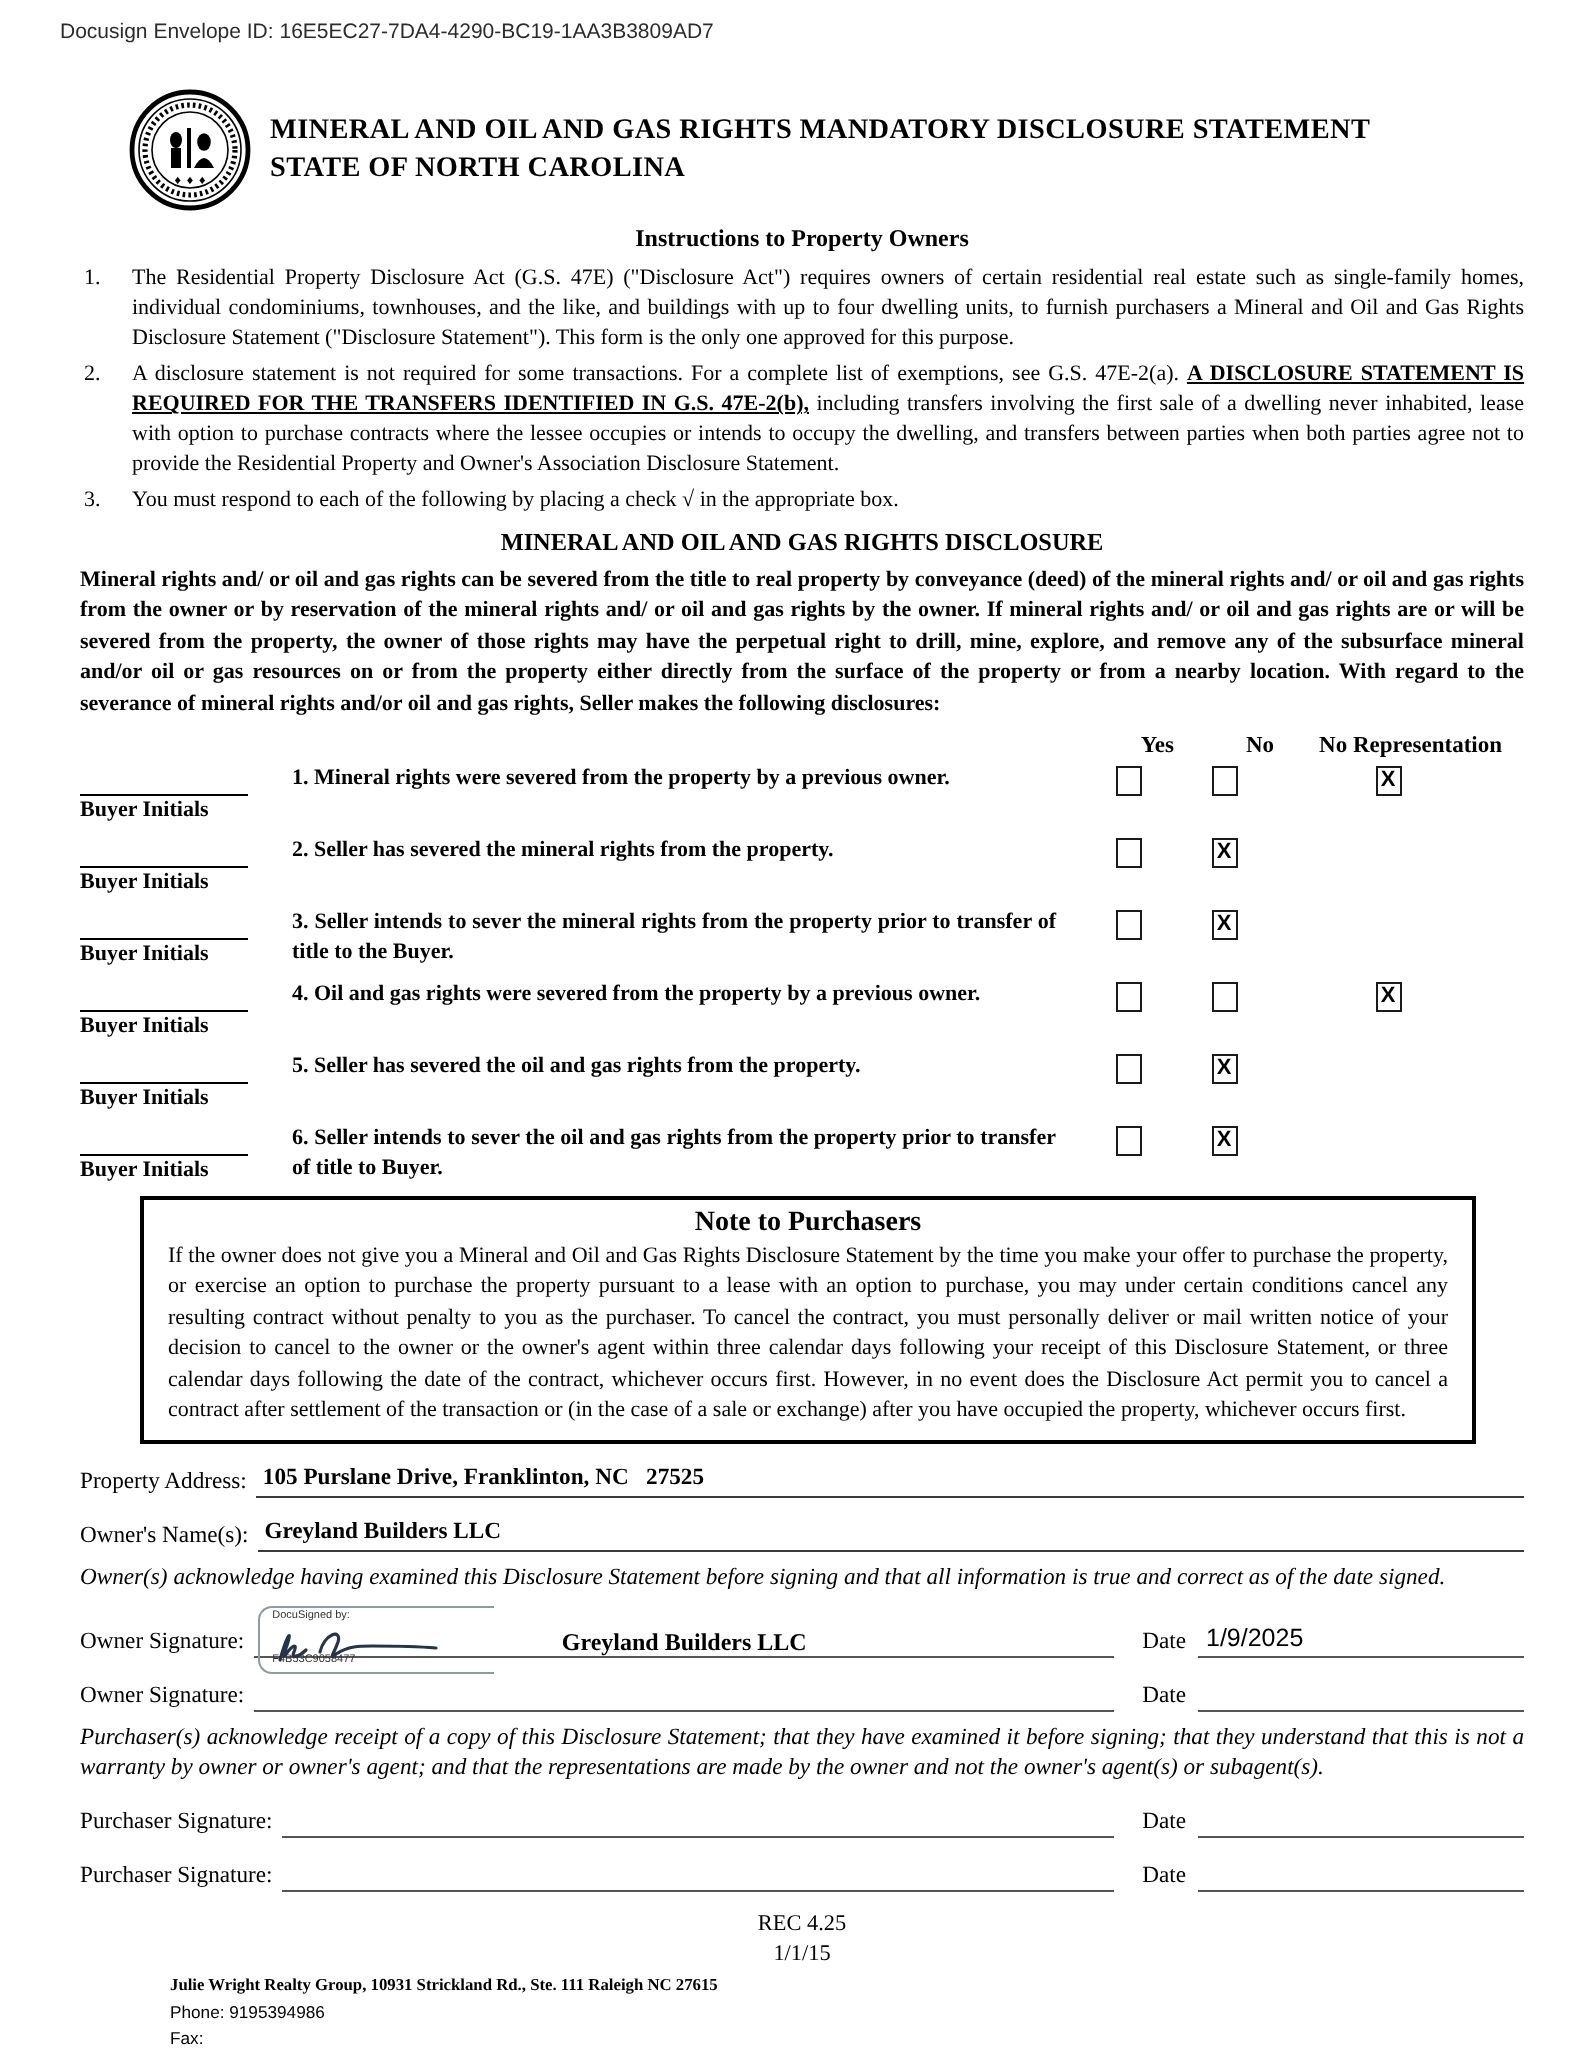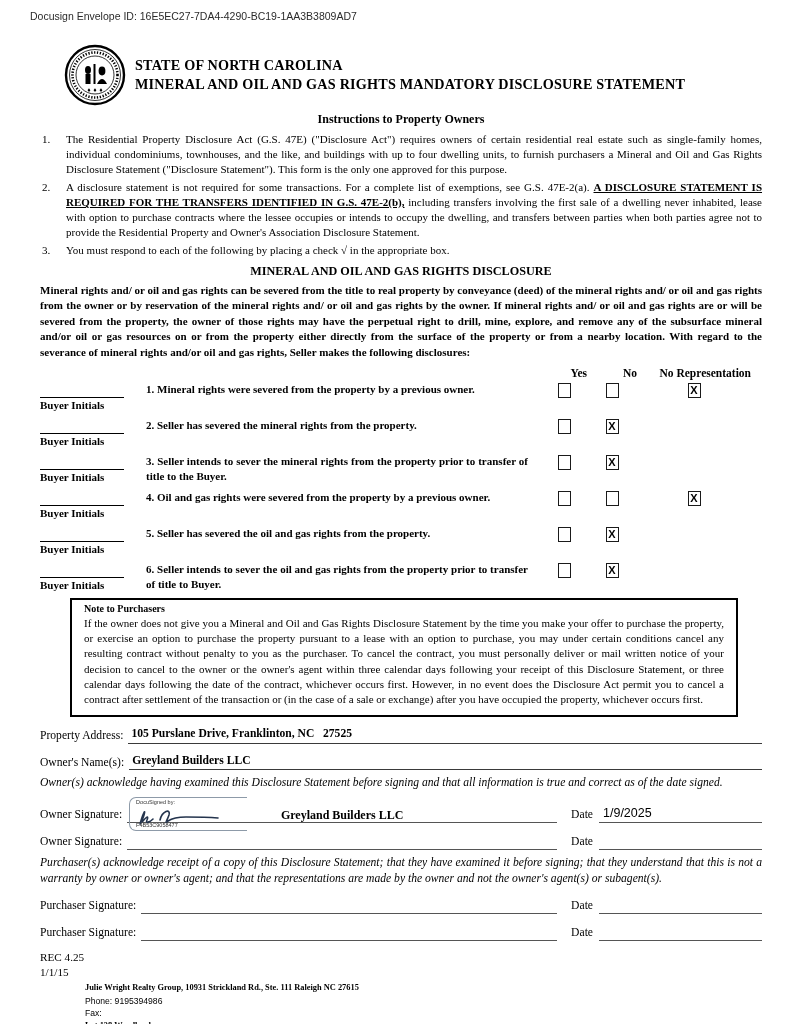--- a/index.html
+++ b/index.html
@@ -37,21 +37,21 @@
   .init-label { font-weight:bold; font-size:11px; }
   .cb {
     display:inline-flex; width:13px; height:15px; border:1.4px solid #1a1a1a;
     align-items:center; justify-content:center;
     font-family:"Liberation Sans", sans-serif; font-weight:bold; font-size:11px;
   }
   .cb[data-state="checked"]::after { content:"X"; }
   .cb[data-state="none"] { visibility:hidden; }
 
   .note-box { border:2px solid #000; margin:4px 2px 0 30px; width:668px; padding:2px 12px 7px; }
-  .note-title { text-align:left; font-weight:bold; font-size:10px; }
+  .note-title { text-align:center; font-weight:bold; font-size:14px; }
   .note-body { text-align:justify; line-height:1.4; }
 
   .fline { display:flex; align-items:flex-end; margin-top:9px; font-size:11.6px; }
   .flabel { white-space:nowrap; padding-right:5px;text-align:right; }
   .fvalue { flex:1; border-bottom:1px solid #3a3a3a; font-weight:bold; white-space:pre; padding:0 0 1px 3px; }
 
   .ital { font-style:italic; text-align:justify; font-size:11.6px; margin-top:5px; }
 
   .sigrow { display:flex; align-items:flex-end; margin-top:11px; font-size:11.6px; }
   .siglabel { white-space:nowrap; padding-right:5px; }
@@ -62,21 +62,21 @@
   .dateval { font-family:"Liberation Sans", sans-serif; font-size:12.5px; position:relative; top:-2px; left:4px; }
   .sig-owner1 { margin-top:16px; }
   .ds-stamp {
     position:absolute; left:2px; bottom:-9px; width:118px; height:34px; text-align:left;
     border:1px solid #8d9aa8; border-right:0; border-radius:7px 0 0 7px; padding:1px 0 0 6px;
     background:rgba(255,255,255,0);
   }
   .ds-cap, .ds-id { display:block; font-family:"Liberation Sans", sans-serif; font-size:5.5px; color:#333; }
   .scrawl { position:absolute; left:4px; top:7px; }
 
-  .recblock { text-align:left; font-size:11.2px; line-height:1.35; margin-top:9px; }
+  .recblock { text-align:center; font-size:11.2px; line-height:1.35; margin-top:9px; }
 
   .footer { margin-top:2px; font-size:8.4px; }
   .frow1, .frow2 { display:flex; align-items:baseline; line-height:1.5;flex-direction:column; }
   .fbold { font-weight:bold; }
   .fsans { font-family:"Liberation Sans", sans-serif; font-size:8.6px; }
   .f-brokerage { width:410px; }
   .f-phone { width:120px; margin-left:45px; }
   .f-fax { width:95px; }
   .f-lot { flex:1; text-align:right; }
   .f-agent { width:90px; }
@@ -99,22 +99,22 @@
         <circle cx="31" cy="31" r="19" fill="none" stroke="#000" stroke-width="0.8"></circle>
         <ellipse cx="24" cy="26" rx="3" ry="4" fill="#000"></ellipse>
         <rect x="21.5" y="30" width="5" height="10" fill="#000"></rect>
         <ellipse cx="38" cy="27" rx="3.4" ry="4.4" fill="#000"></ellipse>
         <path d="M33 40 Q38 30 43 40 Z" fill="#000"></path>
         <rect x="29.5" y="20" width="2" height="20" fill="#000"></rect>
         <text x="31" y="48" text-anchor="middle" font-size="5" font-family="DejaVu Sans">♦ ♦ ♦</text>
       </svg>
     </div>
     <div class="titles">
+      <div>MINERAL AND OIL AND GAS RIGHTS MANDATORY DISCLOSURE STATEMENT</div>
       <div>STATE OF NORTH CAROLINA</div>
-      <div>MINERAL AND OIL AND GAS RIGHTS MANDATORY DISCLOSURE STATEMENT</div>
     </div>
   </div>
 
   <div class="instr-title">Instructions to Property Owners</div>
 
   <div class="li">
     <span class="num">1.</span>
     <div class="litext">The Residential Property Disclosure Act (G.S. 47E) ("Disclosure Act") requires owners of certain residential real estate such as single-family homes, individual condominiums, townhouses, and the like, and buildings with up to four dwelling units, to furnish purchasers a Mineral and Oil and Gas Rights Disclosure Statement ("Disclosure Statement"). This form is the only one approved for this purpose.</div>
   </div>
   <div class="li">

